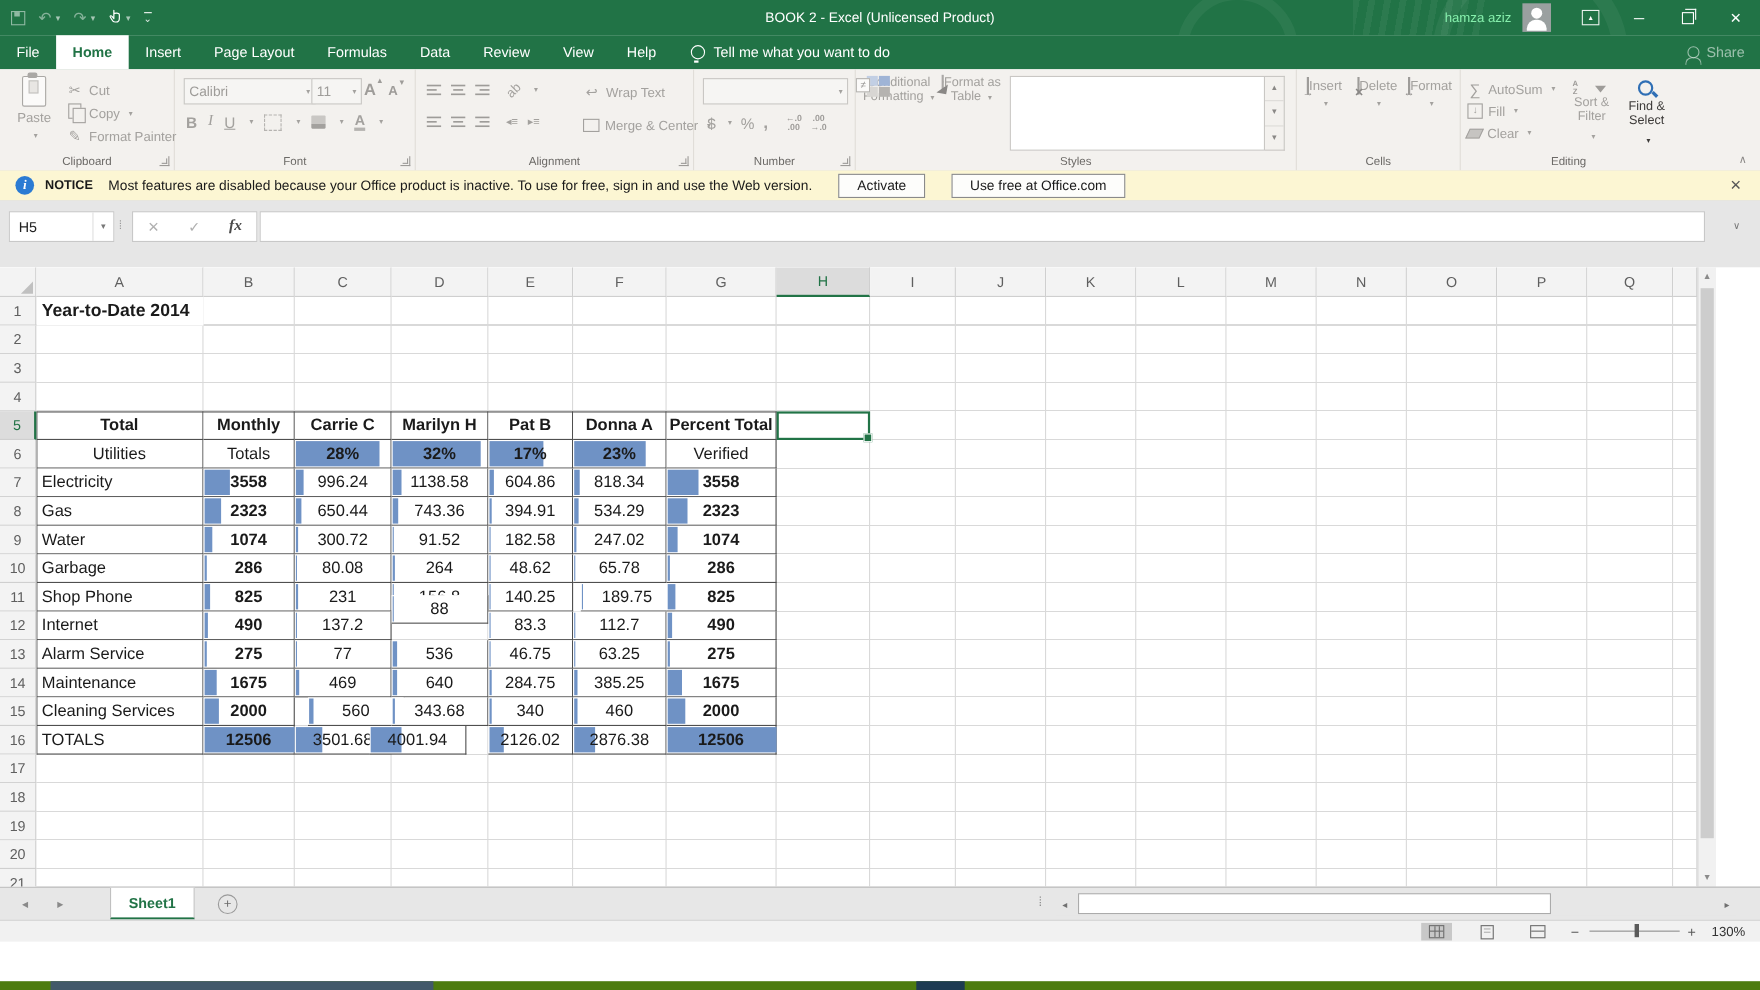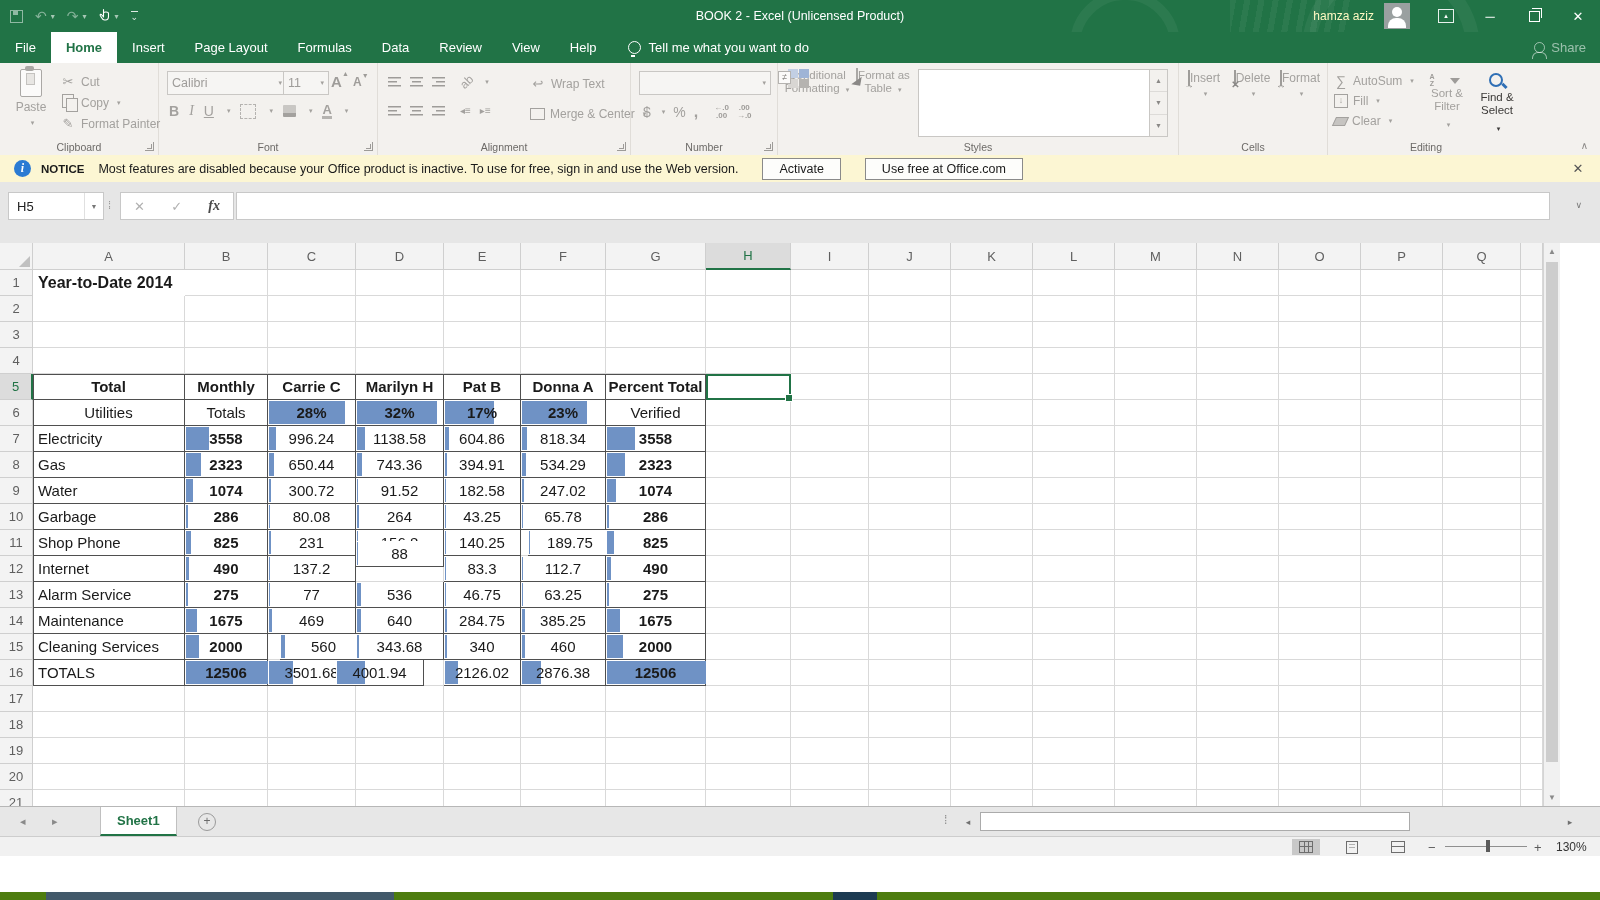--- a/index.html
+++ b/index.html
@@ -14,21 +14,21 @@
     background:repeating-linear-gradient(100deg,rgba(255,255,255,.05) 0 6px,transparent 6px 14px);}
   .qat{position:absolute;left:10px;top:0;height:32px;display:flex;align-items:center;gap:12px;color:#fff;}
   .qi{font-size:14px;line-height:1;color:rgba(255,255,255,.85);}
   .qi.dim{color:rgba(255,255,255,.45);}
   .saveic{width:11px;height:11px;border:1.5px solid rgba(255,255,255,.5);position:relative;display:inline-block;}
   .saveic:before{content:"";position:absolute;left:2px;top:0;width:5px;height:4px;background:rgba(255,255,255,.5);}
   .qcar{font-size:8px;color:rgba(255,255,255,.6);margin-left:-8px;}
   .tb-title{position:absolute;left:0;right:0;top:0;height:32px;display:flex;align-items:center;justify-content:center;
     color:#fff;font-size:12.5px;pointer-events:none;}
   .tb-right{position:absolute;right:0;top:0;height:32px;display:flex;align-items:center;}
-  .tb-user{color:#fef9c3;font-size:12px;margin-right:10px;}
+  .tb-user{color:#86efac;font-size:12px;margin-right:10px;}
   .avatar{width:26px;height:26px;background:#9aa0a0;position:relative;margin-right:14px;}
   .avatar:before{content:"";position:absolute;left:8px;top:4px;width:10px;height:10px;border-radius:50%;background:#fff;}
   .avatar:after{content:"";position:absolute;left:4px;top:15px;width:18px;height:10px;border-radius:8px 8px 0 0;background:#fff;}
   .wbtn{width:44px;height:32px;display:flex;align-items:center;justify-content:center;color:#fff;font-size:13px;}
   .rdo{width:14px;height:12px;border:1px solid rgba(255,255,255,.9);display:flex;align-items:center;justify-content:center;
     font-size:7px;color:#fff;}
   .restoreic{width:9px;height:9px;border:1px solid #fff;position:relative;}
   .restoreic:before{content:"";position:absolute;left:2px;top:-4px;width:9px;height:9px;border:1px solid #fff;border-bottom:none;border-left:none;}
   
   .tabrow{position:absolute;left:0;top:32px;width:1600px;height:31px;background:#217346;display:flex;align-items:stretch;}
@@ -702,21 +702,21 @@
       <div class="cell tb" style="left: 268px; top: 261px; width: 88px;">
         <i class="bar" style="width: 1.2%;"></i>
         <span>80.08</span>
       </div>
       <div class="cell tb" style="left: 356px; top: 261px; width: 88px;">
         <i class="bar" style="width: 2.11099%;"></i>
         <span>264</span>
       </div>
       <div class="cell tb" style="left: 444px; top: 261px; width: 77px;">
         <i class="bar" style="width: 1.2%;"></i>
-        <span>43.25</span>
+        <span>48.62</span>
       </div>
       <div class="cell tb" style="left: 521px; top: 261px; width: 85px;">
         <i class="bar" style="width: 1.2%;"></i>
         <span>65.78</span>
       </div>
       <div class="cell tb bold" style="left: 606px; top: 261px; width: 100px;">
         <i class="bar" style="width: 2.2869%;"></i>
         <span>286</span>
       </div>
       <div class="cell tb left" style="left: 33px; top: 287px; width: 152px;">

